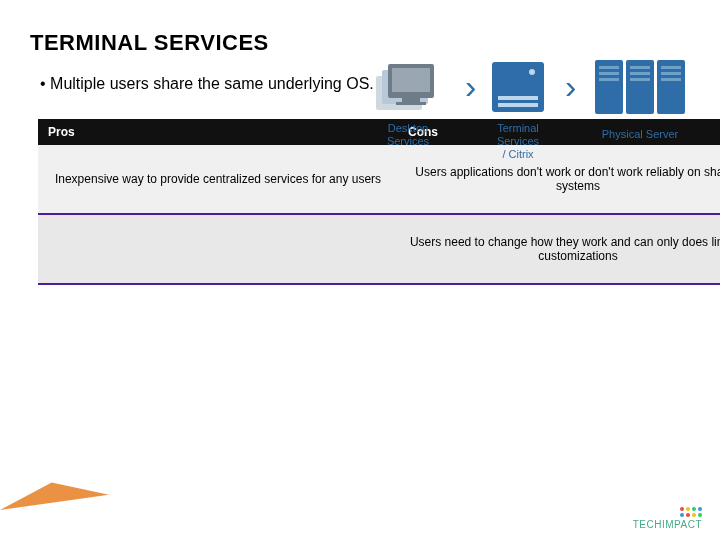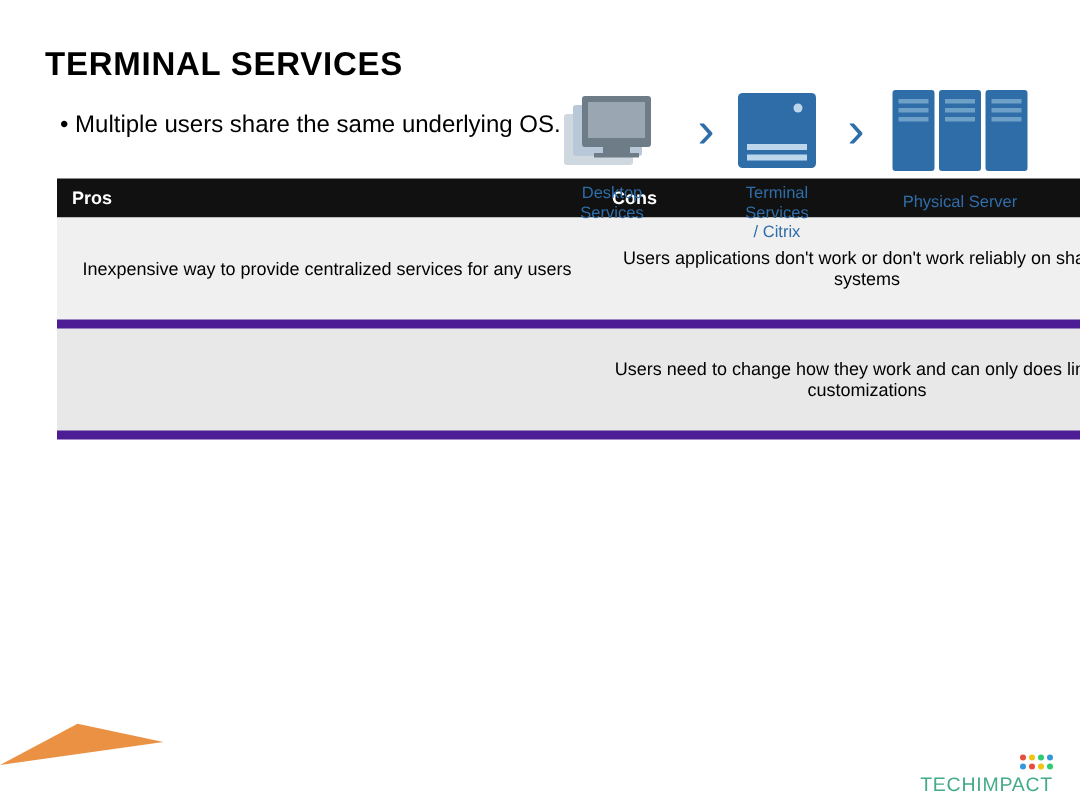--- a/index.html
+++ b/index.html
@@ -52,21 +52,21 @@
     color: #fff;
     text-align: left;
     padding: 6px 10px;
     font-weight: bold;
     width: 50%;
   }
   .table td {
     padding: 8px 10px;
     text-align: center;
     vertical-align: middle;
-    border-bottom: 6px solid #4c1d95;
+    border-bottom: 2px solid #4c1d95;
     height: 52px;
   }
   .table tr:nth-child(even) td { background: #f0f0f0; }
   .table tr:nth-child(odd)  td { background: #e8e8e8; }
   .table td.empty { color: transparent; }
 
   .triangle {
     position: absolute;
     left: 0;
     bottom: 30px;
@@ -75,21 +75,21 @@
     border-right: 55px solid transparent;
     border-bottom: 20px solid #e67e22;
     transform: rotate(-8deg);
     transform-origin: left bottom;
     opacity: 0.85;
   }
   .logo {
     position: absolute;
     right: 18px;
     bottom: 10px;
-    font-size: 13px;
+    font-size: 10px;
     color: #4a8;
     letter-spacing: 0.5px;
     text-align: right;
   }
   .logo-dots {
     display: grid;
     grid-template-columns: repeat(4, 4px);
     gap: 2px;
     margin-bottom: 2px;
     justify-content: end;

